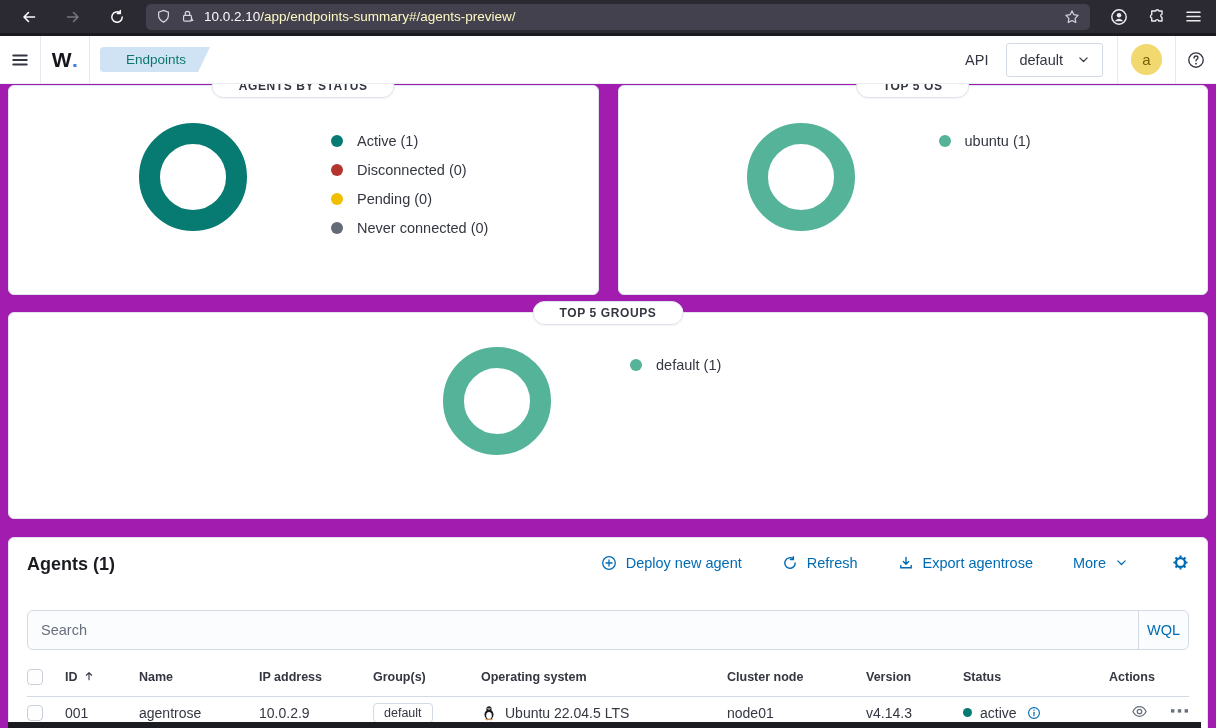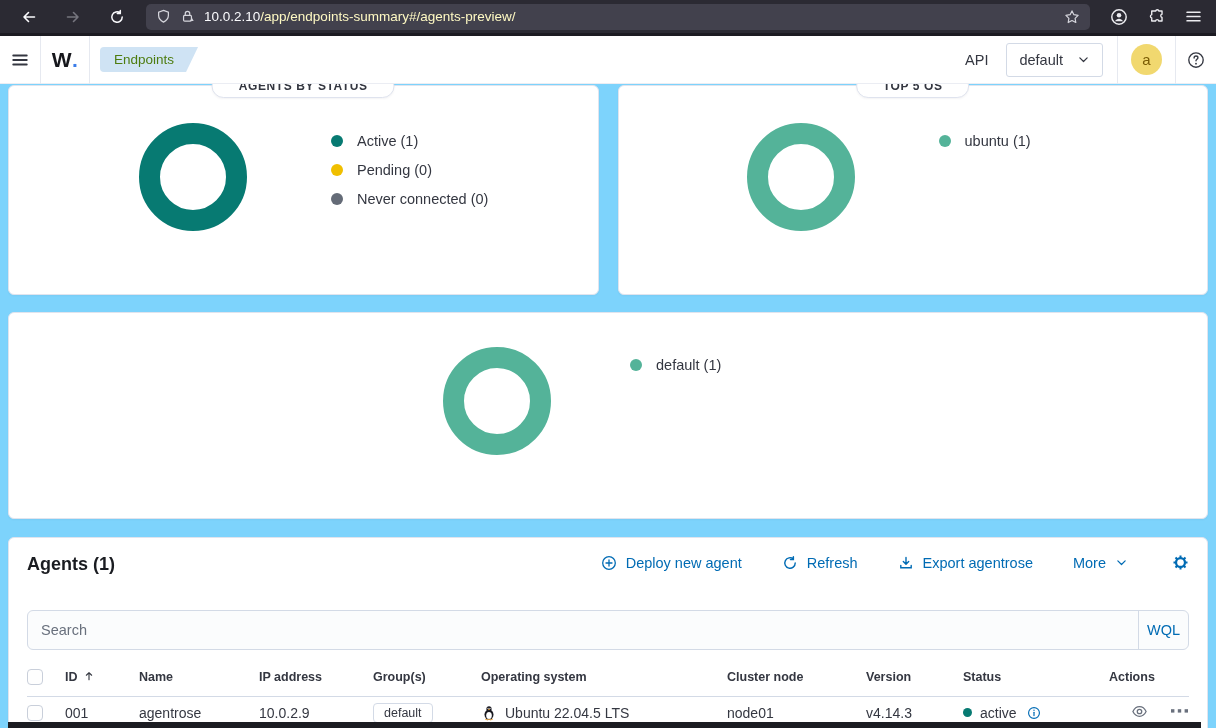--- a/index.html
+++ b/index.html
@@ -18,29 +18,29 @@
   .star { color:#d6d6dd; display:flex; flex:none; margin-left:8px; }
   .chrome-right { display:flex; align-items:center; gap:20px; color:#ececf0; flex:none; }
   .chrome-underline { height:3px; background:#1c1b22; }
 
   
   .app-header { height:48px; background:#fff; display:flex; align-items:center; border-bottom:1px solid #ebedf3; }
   .hdr-divider { width:1px; height:48px; background:#e6e9f0; flex:none; }
   .hamburger { width:40px; height:48px; display:flex; align-items:center; justify-content:center; color:#343741; flex:none; }
   .logo { width:48px; height:48px; display:flex; align-items:center; justify-content:center; font-size:21px; font-weight:bold; color:#16171c; flex:none; letter-spacing:.5px; }
   .logo .dot { color:#3b7de9; }
-  .breadcrumb { margin-left:10px; background:#cfe3f4; color:#4d7c0f; font-size:13.5px; padding:5px 24px 5px 14px; clip-path:polygon(0 0,100% 0,calc(100% - 12px) 100%,0 100%); border-radius:4px 0 0 4px; }
+  .breadcrumb { margin-left:10px; background:#cfe3f4; color:#0f766e; font-size:13.5px; padding:5px 24px 5px 26px; clip-path:polygon(0 0,100% 0,calc(100% - 12px) 100%,0 100%); border-radius:4px 0 0 4px; }
   .hdr-right { margin-left:auto; display:flex; align-items:center; }
   .api-label { font-size:14.5px; margin-right:18px; }
   .api-select { border:1px solid #d3dae6; background:#fff; border-radius:3px; height:34px; display:flex; align-items:center; padding:0 12px; gap:14px; font-size:14.5px; margin-right:14px; }
   .avatar { width:31px; height:31px; border-radius:50%; background:#f1d86f; color:#7a5c04; display:flex; align-items:center; justify-content:center; font-size:15px; margin:0 13px; }
   .help-btn { width:40px; height:48px; display:flex; align-items:center; justify-content:center; color:#343741; }
 
   
-  .content { background:#7dd3fc; height:644px; padding:1px 8px 0 8px; overflow:hidden; }
+  .content { background:#a21caf; height:644px; padding:1px 8px 0 8px; overflow:hidden; }
   .panel { background:#fff; border:1px solid #e0e4ee; border-radius:6px; position:relative; box-shadow:0 1px 2px rgba(60,70,90,.05); }
   .charts-row { display:flex; gap:19px; }
   .charts-row .panel { flex:1; height:210px; }
   .panel-groups { height:207px; margin-top:17px; }
   .panel-title { position:absolute; top:-12px; left:50%; transform:translateX(-50%); background:#fff; border:1px solid #dfe3ee; border-radius:16px; padding:4px 26px; font-size:12px; font-weight:bold; letter-spacing:.6px; white-space:nowrap; color:#343741; box-shadow:0 1px 2px rgba(60,70,90,.06); }
   .donut { position:absolute; width:108px; height:108px; border:21px solid #077a72; border-radius:50%; }
   .legend { position:absolute; }
   .legend-item { display:flex; align-items:center; height:29px; }
   .legend-dot { width:12px; height:12px; border-radius:50%; margin-right:14px; flex:none; }
   .legend-label { font-size:14.5px; color:#343741; }
@@ -180,20 +180,24 @@
 
     <div class="panel">
       <div class="panel-title">AGENTS BY STATUS</div>
       <div class="donut" style="left: 130px; top: 37px; border-color: rgb(7, 122, 114);"></div>
       <div class="legend" style="left:322px; top:40px;">
         <div class="legend-item">
           <span class="legend-dot" style="background-color: rgb(7, 122, 114);"></span>
           <span class="legend-label">Active (1)</span>
         </div>
         <div class="legend-item">
+          <span class="legend-dot" style="background-color: rgb(180, 52, 46);"></span>
+          <span class="legend-label">Disconnected (0)</span>
+        </div>
+        <div class="legend-item">
           <span class="legend-dot" style="background-color: rgb(240, 191, 0);"></span>
           <span class="legend-label">Pending (0)</span>
         </div>
         <div class="legend-item">
           <span class="legend-dot" style="background-color: rgb(100, 107, 119);"></span>
           <span class="legend-label">Never connected (0)</span>
         </div>
       </div>
     </div>
 
@@ -203,20 +207,21 @@
       <div class="legend" style="left:320px; top:40px;">
         <div class="legend-item">
           <span class="legend-dot" style="background-color: rgb(84, 179, 153);"></span>
           <span class="legend-label">ubuntu (1)</span>
         </div>
       </div>
     </div>
   </div>
 
   <div class="panel panel-groups">
+    <div class="panel-title">TOP 5 GROUPS</div>
     <div class="donut" style="left: 434px; top: 34px; border-color: rgb(84, 179, 153);"></div>
     <div class="legend" style="left:621px; top:37px;">
       <div class="legend-item">
         <span class="legend-dot" style="background-color: rgb(84, 179, 153);"></span>
         <span class="legend-label">default (1)</span>
       </div>
     </div>
   </div>
 
   <div class="panel agents-panel">

